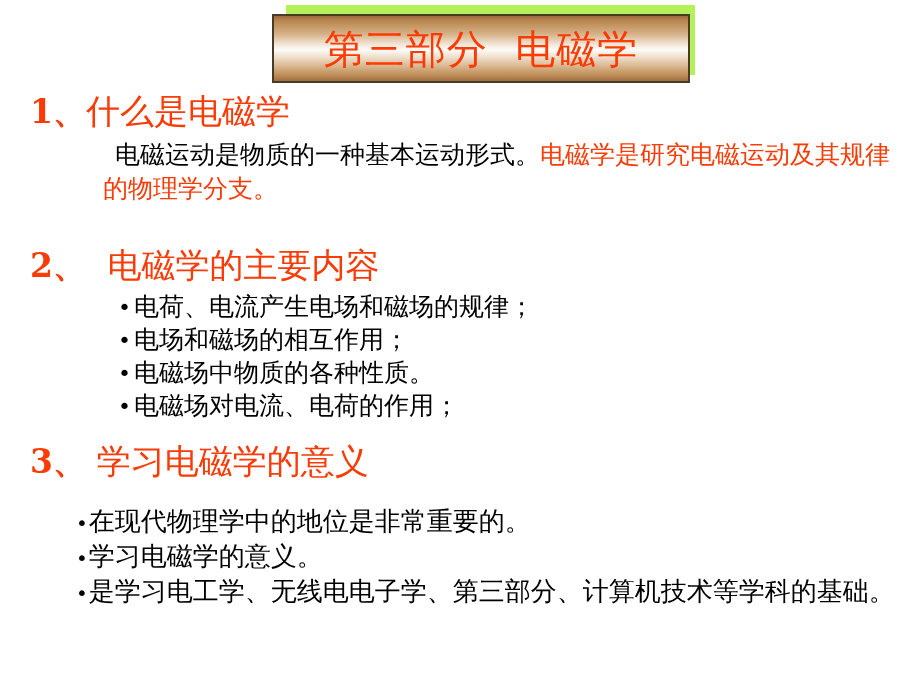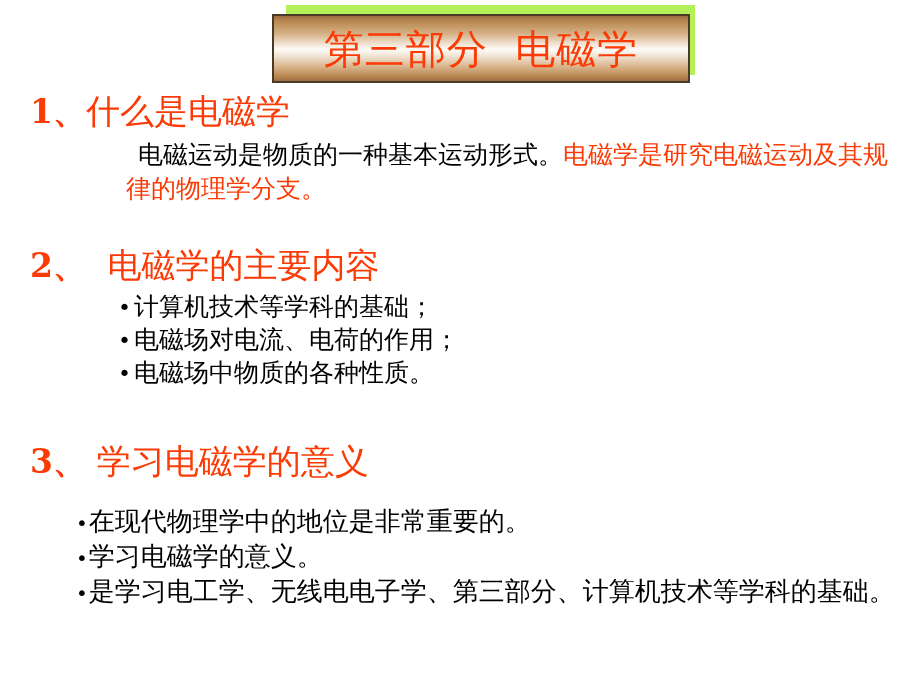--- a/index.html
+++ b/index.html
@@ -128,21 +128,21 @@
   #list-significance li::before {
     margin-right: 1px;
     font-size: 20px;
   }
 
   
   #section-what     { top: 94px; }
   #section-content  { top: 248px; }
   #section-meaning  { top: 444px; }
 
-  #para-what { margin-top: 8px; margin-left: 23px; }
+  #para-what { margin-top: 8px; }
   #heading-content-wrap { margin-bottom: 6px; }
   #heading-meaning-wrap { margin-bottom: 24px; }
 </style>
 </head>
 <body>
 
 <div id="title-area">
   <div id="title-shadow-box"></div>
   <div id="title-box">
     <span id="title-text">第三部分  电磁学</span>
@@ -150,23 +150,24 @@
 </div>
 
 <div class="section" id="section-what">
   <div class="heading"><span class="num">1、</span><span>什么是电磁学</span></div>
   <div class="para" id="para-what"><span>电磁运动是物质的一种基本运动形式。</span><span class="redpart">电磁学是研究电磁运动及其规律的物理学分支。</span></div>
 </div>
 
 <div class="section" id="section-content">
   <div class="heading" id="heading-content-wrap"><span class="num">2、</span><span>  </span><span>电磁学的主要内容</span></div>
   <ul class="bullets" id="list-content">
-    <li>计算机技术等学科的基础；</li>
+    <li>电荷、电流产生电场和磁场的规律；</li>
+    <li>电场和磁场的相互作用；</li>
+    <li>电磁场中物质的各种性质。</li>
     <li>电磁场对电流、电荷的作用；</li>
-    <li>电磁场中物质的各种性质。</li>
   </ul>
 </div>
 
 <div class="section" id="section-meaning">
   <div class="heading" id="heading-meaning-wrap"><span class="num">3、</span><span> </span><span>学习电磁学的意义</span></div>
   <ul class="bullets" id="list-significance">
     <li>在现代物理学中的地位是非常重要的。</li>
     <li>学习电磁学的意义。</li>
     <li>是学习电工学、无线电电子学、第三部分、计算机技术等学科的基础。</li>
   </ul>

